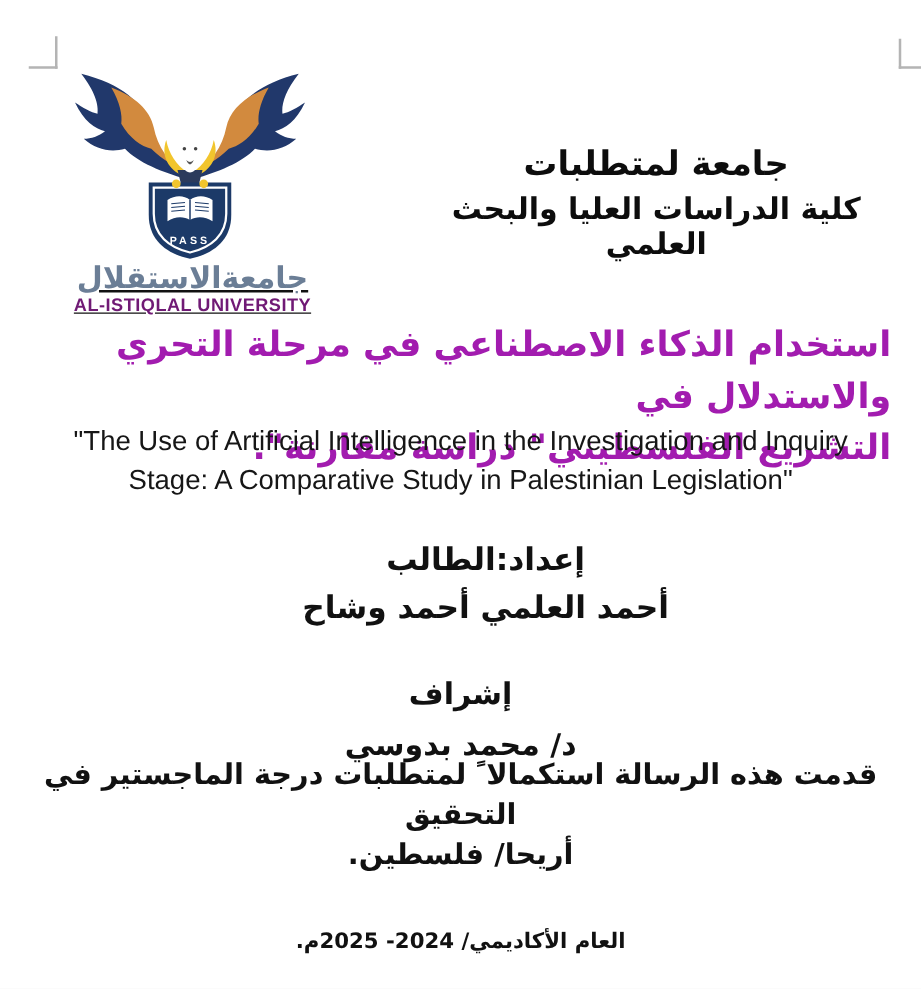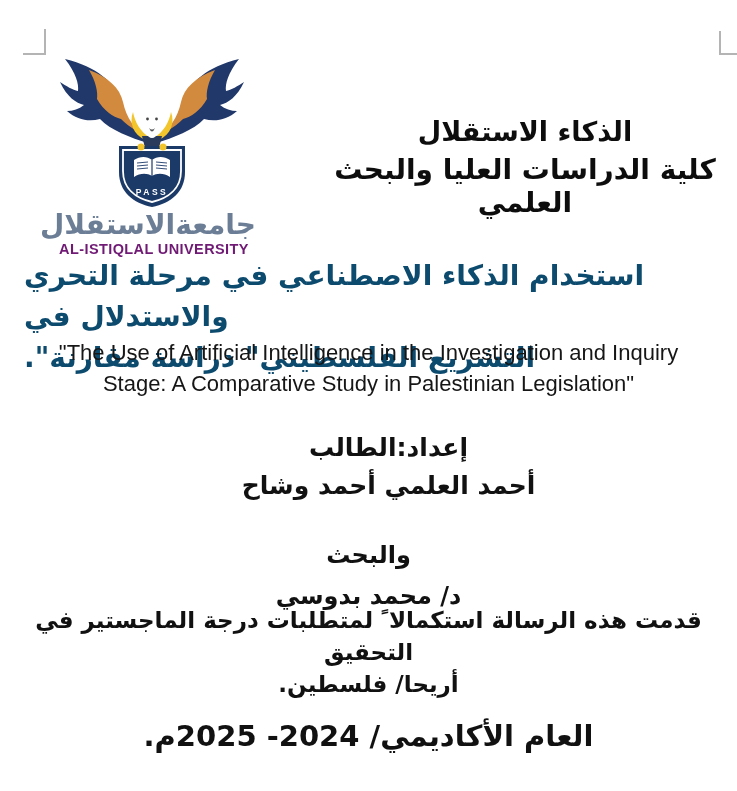--- a/index.html
+++ b/index.html
@@ -7,49 +7,49 @@
   .page {
     position:relative; width:737px; height:791px; background:#ffffff;
     color:#111; overflow:hidden; font-family:"DejaVu Sans", sans-serif;
   }
   .corner { position:absolute; }
   .corner-tl { left:23px; top:29px; width:23px; height:26px;
     border-right:2px solid #b4b4b4; border-bottom:2px solid #b4b4b4; }
   .corner-tr { left:719px; top:31px; width:18px; height:24px;
     border-left:2px solid #b4b4b4; border-bottom:2px solid #b4b4b4; }
 
-  .logo { position:absolute; left:52px; top:56px; width:204px; text-align:center; }
+  .logo { position:absolute; left:52px; top:56px; width:204px; text-align:center;text-decoration:underline; }
   .logo svg { display:block; margin:0 auto; }
-  .logo-ar { font-size:28px; font-weight:bold; color:#6b7e96; direction:rtl;
+  .logo-ar { font-size:24px; font-weight:bold; color:#6b7e96; direction:rtl;
     line-height:1.05; margin-top:2px; white-space:nowrap; }
   .logo-en { font-size:14.5px; font-weight:bold; color:#701a75;
     letter-spacing:0.4px; white-space:nowrap; margin-top:2px;
     font-family:"Liberation Sans", sans-serif; }
 
   .header { position:absolute; top:116px; left:320px; width:410px;
     text-align:center; direction:rtl; font-weight:bold; color:#0d0d0d; }
   .header-line1 { font-size:27px; }
-  .header-line2 { font-size:28px; margin-top:6px; }
+  .header-line2 { font-size:24px; margin-top:6px; }
 
   .title-ar { position:absolute; top:255px; left:24px; right:24px;
-    text-align:left; direction:rtl; font-weight:bold; font-size:28px;
-    line-height:41px; color:#0c4a6e; }
+    text-align:right; direction:rtl; font-weight:bold; font-size:28px;
+    line-height:41px; color:#a21caf; }
   .title-en { position:absolute; top:337px; left:12px; right:12px;
     text-align:center; font-family:"Liberation Sans", sans-serif;
     font-size:22px; line-height:31px; color:#161616; }
 
   .prepared { position:absolute; top:429px; left:0; right:0; text-align:center;
     direction:rtl; font-weight:bold; font-size:25px; line-height:38px;padding-left:40px; }
   .supervision { position:absolute; top:535px; left:0; right:0; text-align:center;
     direction:rtl; font-weight:bold; font-size:24px; line-height:41px; }
   .statement { position:absolute; top:604px; left:30px; right:30px;
     text-align:center; direction:rtl; font-weight:bold; font-size:23px;
     line-height:32px; }
-  .year { position:absolute; top:719px; left:0; right:0; text-align:center;
-    direction:rtl; font-weight:bold; font-size:29px; }
+  .year { position:absolute; top:743px; left:0; right:0; text-align:center;
+    direction:rtl; font-weight:bold; font-size:17px; }
 </style>
 </head>
 <body>
 
 <div class="page">
 
   <div class="corner corner-tl"></div>
   <div class="corner corner-tr"></div>
 
   <div class="logo">
@@ -106,41 +106,41 @@
       </g>
 
       <circle cx="89" cy="91" r="3.5" fill="#f2c52d"></circle>
       <circle cx="111" cy="91" r="3.5" fill="#f2c52d"></circle>
     </svg>
     <div class="logo-ar">جامعةالاستقلال</div>
     <div class="logo-en">AL-ISTIQLAL UNIVERSITY</div>
   </div>
 
   <div class="header">
-    <div class="header-line1">الذكاء الاستقلال</div>
+    <div class="header-line1">جامعة لمتطلبات</div>
     <div class="header-line2">كلية الدراسات العليا والبحث العلمي</div>
   </div>
 
   <div class="title-ar">
     <div>استخدام الذكاء الاصطناعي في مرحلة التحري والاستدلال في</div>
     <div>التشريع الفلسطيني" دراسة مقارنة".</div>
   </div>
 
   <div class="title-en">
     <div>"The Use of Artificial Intelligence in the Investigation and Inquiry</div>
     <div>Stage: A Comparative Study in Palestinian Legislation"</div>
   </div>
 
   <div class="prepared">
     <div>إعداد:الطالب</div>
     <div>أحمد العلمي أحمد وشاح</div>
   </div>
 
   <div class="supervision">
-    <div>والبحث</div>
+    <div>إشراف</div>
     <div>د/ محمد بدوسي</div>
   </div>
 
   <div class="statement">
     <div>قدمت هذه الرسالة استكمالا ً لمتطلبات درجة الماجستير في التحقيق</div>
     <div>أريحا/ فلسطين.</div>
   </div>
 
   <div class="year">العام الأكاديمي/ 2024- 2025م.</div>
 

